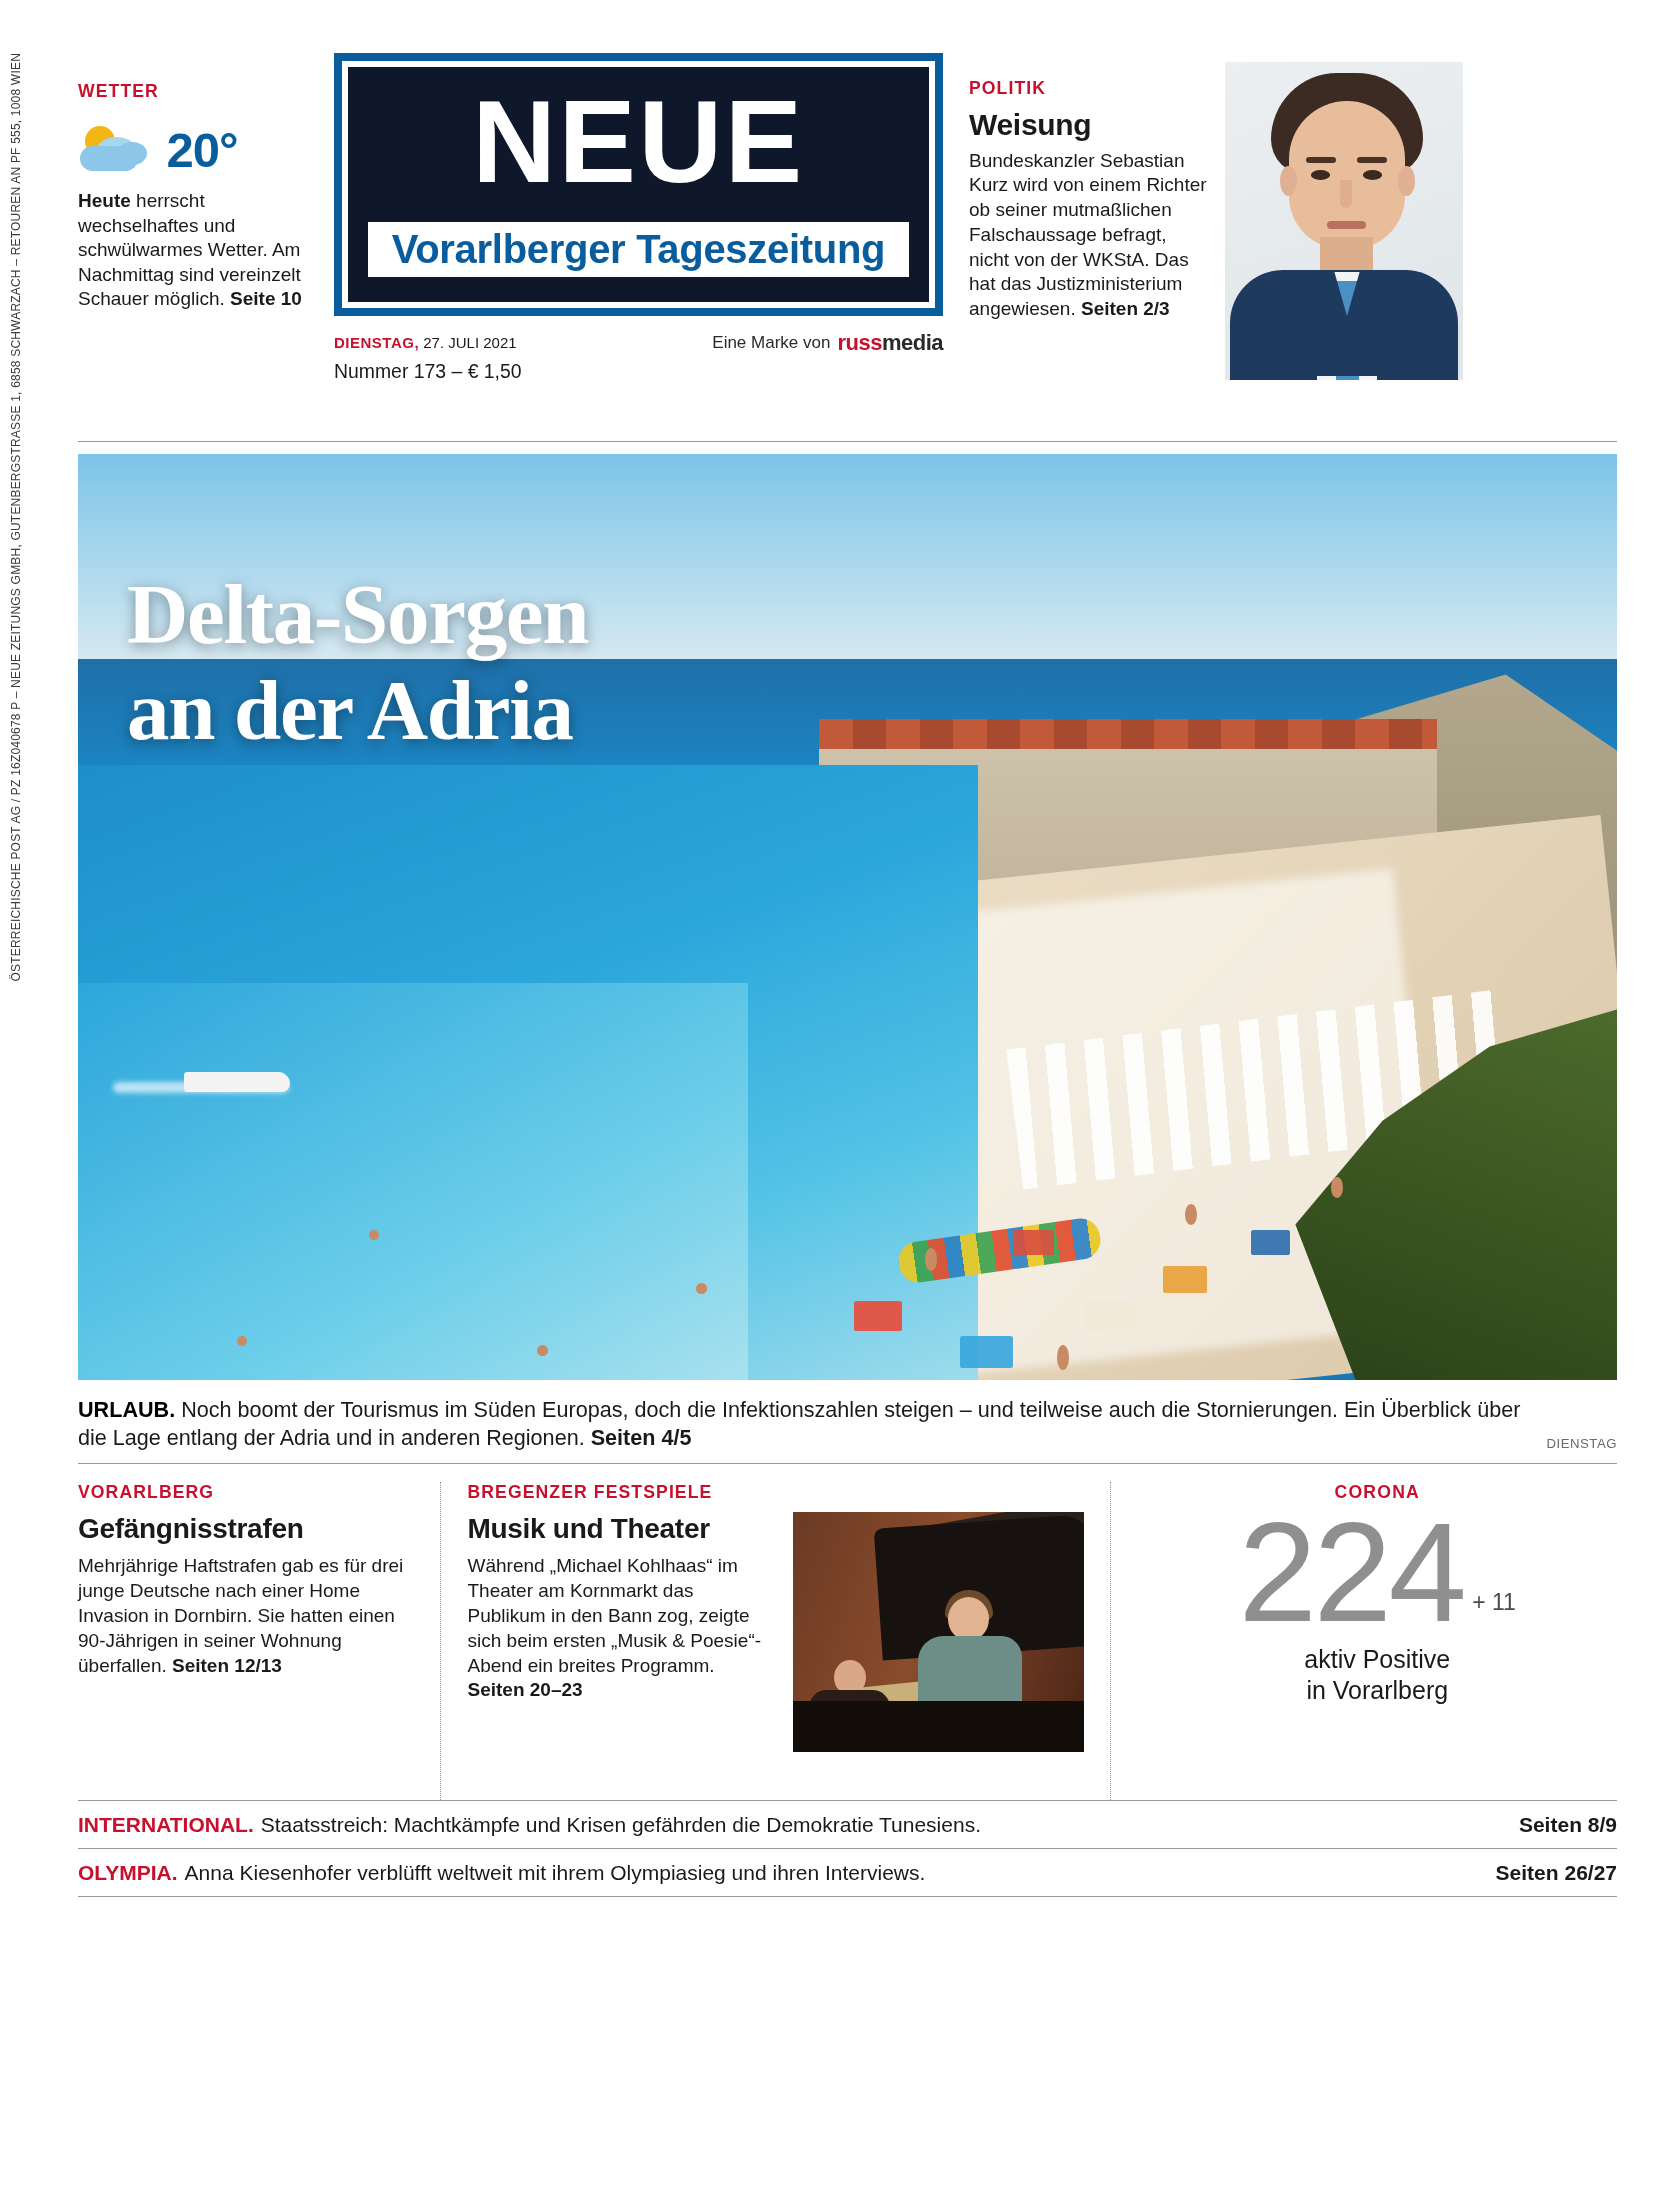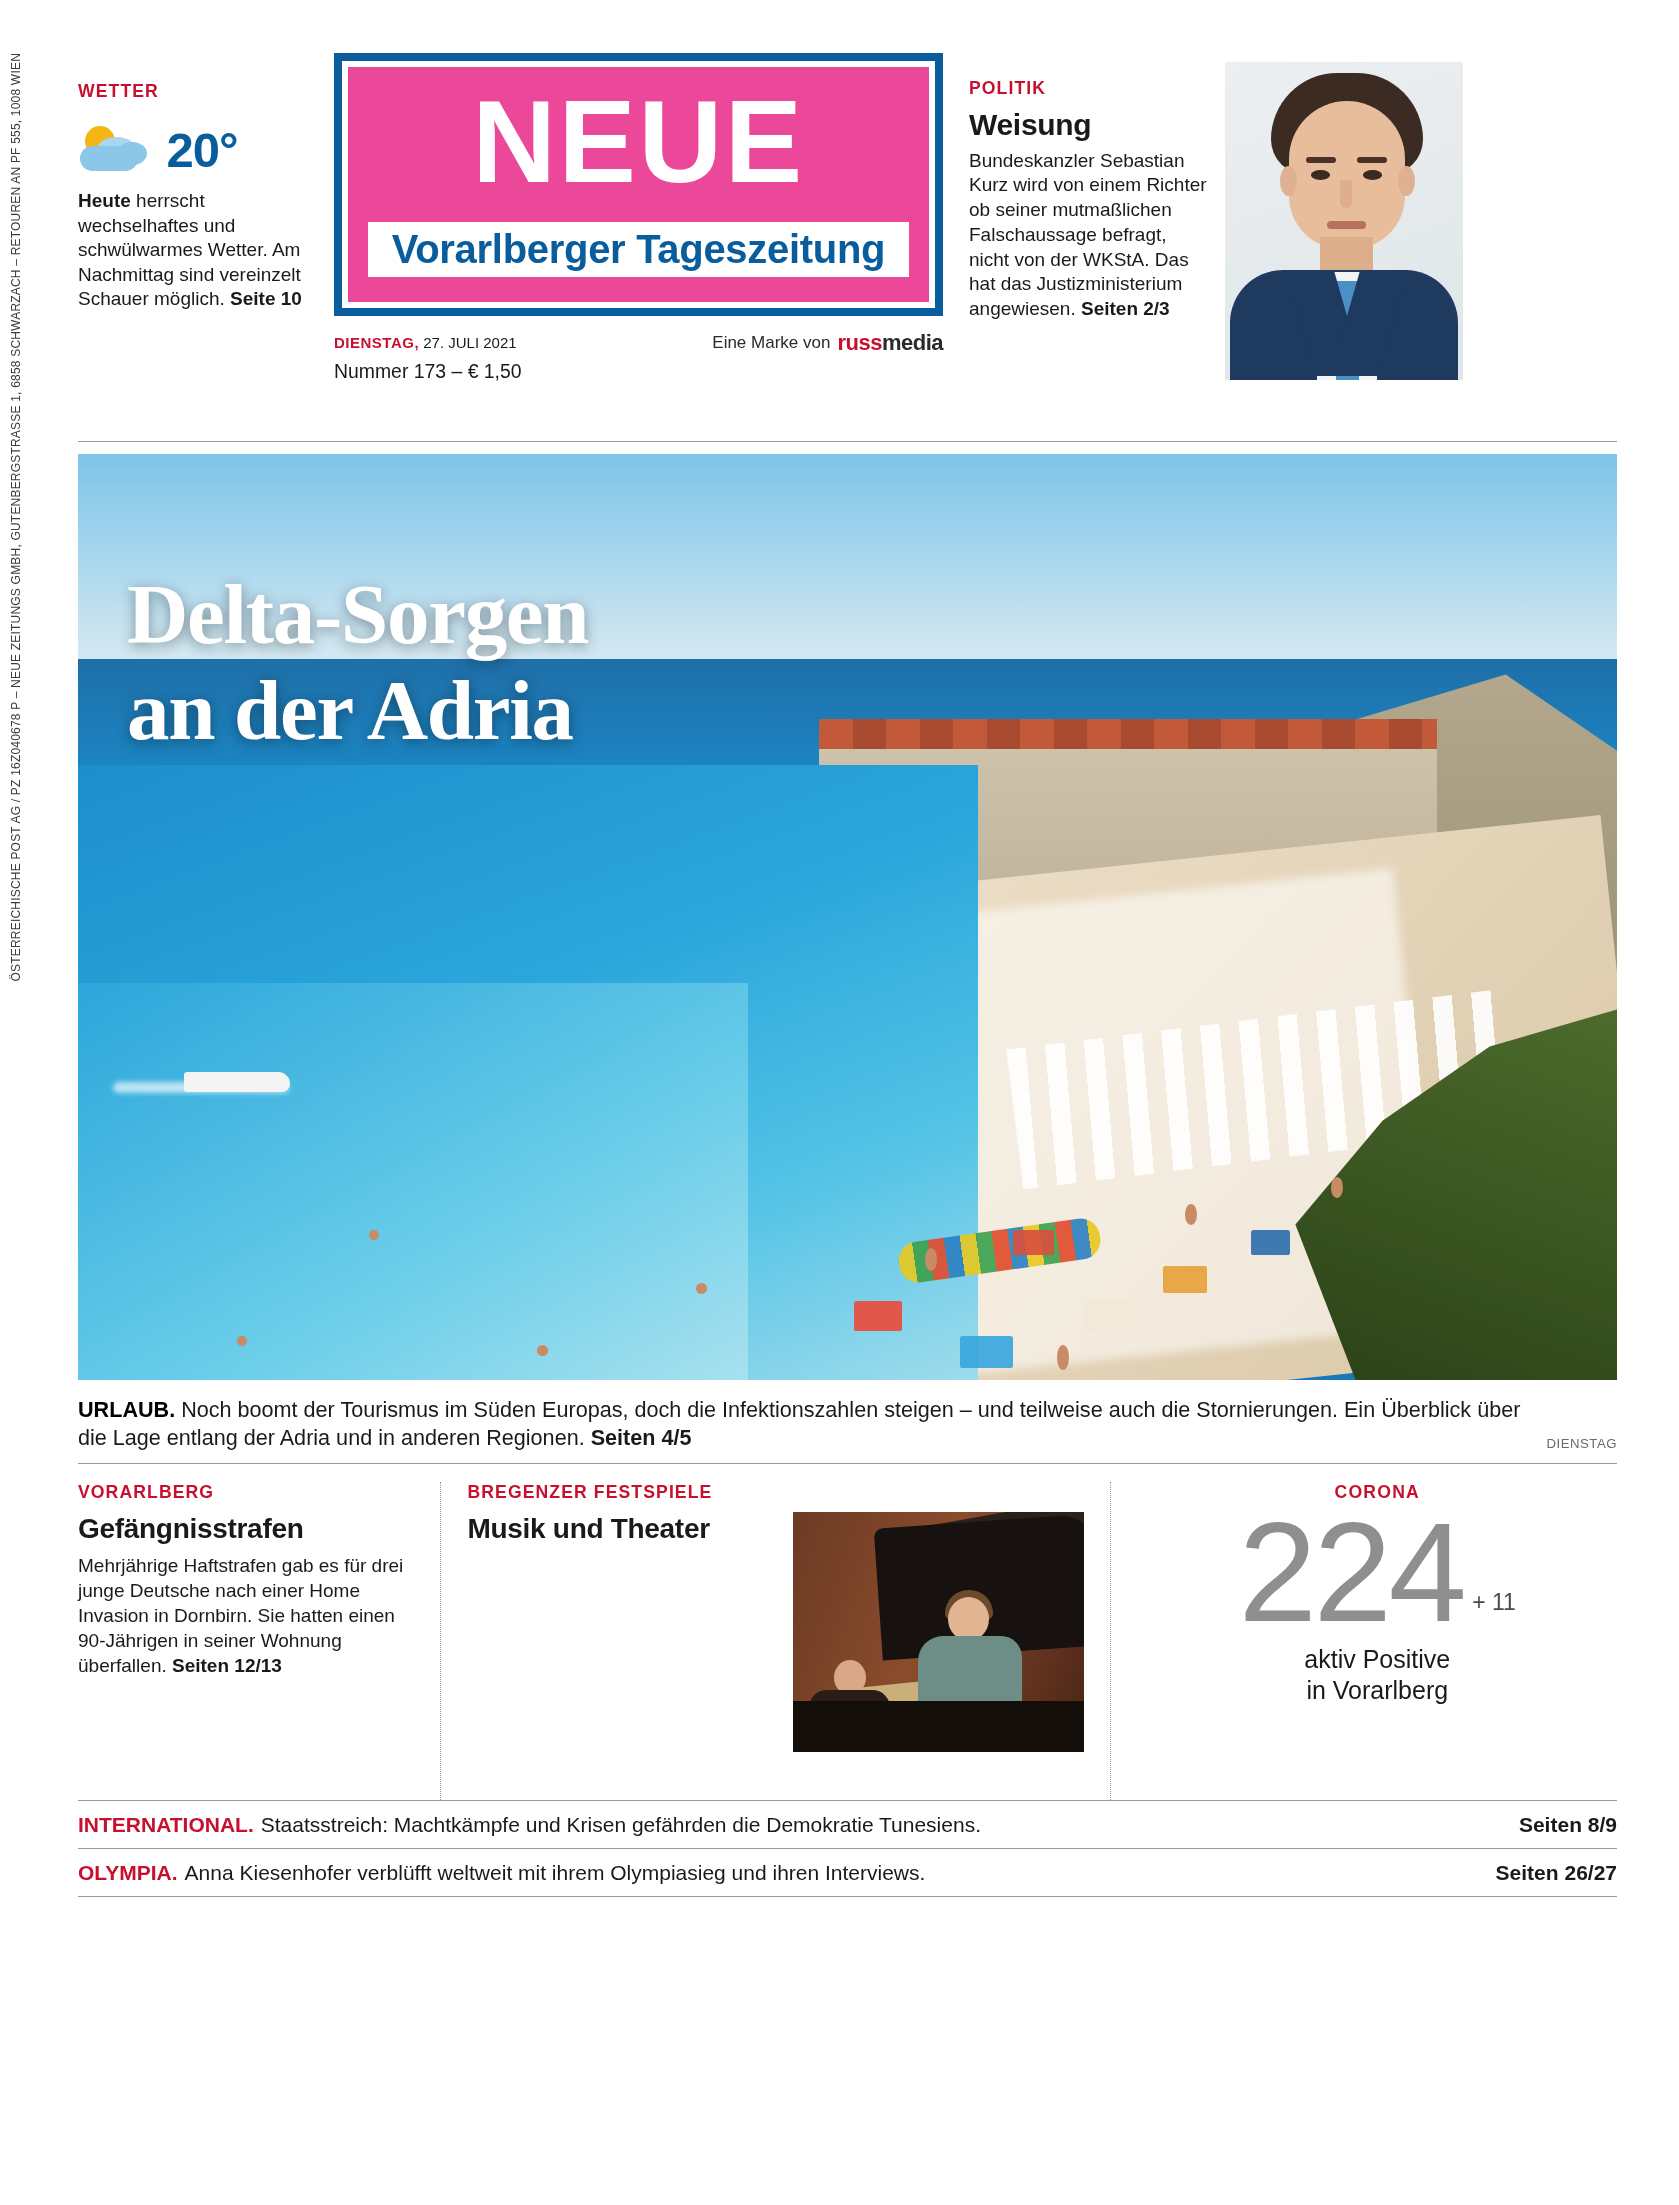--- a/index.html
+++ b/index.html
@@ -112,21 +112,21 @@
     top: 53px;
     width: 609px;
   }
   .logo-box {
     border: 8px solid #0a5d9c;
     background: #ffffff;
     padding: 6.2px;
     height: 263px;
   }
   .logo-inner {
-    background: #ec4899;
+    background: #0f172a;
     height: 100%;
     display: flex;
     flex-direction: column;
     align-items: center;
     justify-content: center;
     padding: 6px 0 14px;
     gap: 8px;
   }
   .logo-word {
     color: #ffffff;
@@ -615,20 +615,21 @@
     <div class="col-a">
       <div class="kicker">VORARLBERG</div>
       <div class="teaser-head">Gefängnisstrafen</div>
       <p class="teaser-body"><span>Mehrjährige Haftstrafen gab es für drei junge Deutsche nach einer Home Invasion in Dornbirn. Sie hatten einen 90-Jährigen in seiner Wohnung überfallen. </span><b>Seiten 12/13</b></p>
     </div>
 
     <div class="col-b">
       <div class="col-b-text">
         <div class="kicker">BREGENZER FESTSPIELE</div>
         <div class="teaser-head">Musik und Theater</div>
+        <p class="teaser-body"><span>Während „Michael Kohlhaas“ im Theater am Kornmarkt das Publikum in den Bann zog, zeigte sich beim ersten „Musik &amp; Poesie“-Abend ein breites Programm. </span><b>Seiten 20–23</b></p>
       </div>
       <div class="festival-photo">
         <div class="fp-wall"></div>
         <div class="fp-piano-lid"></div>
         <div class="fp-piano"></div>
         <div class="fp-stand"></div>
         <div class="fp-woman-head"></div>
         <div class="fp-woman-body"></div>
         <div class="fp-man-hair"></div>
         <div class="fp-man-head"></div>

